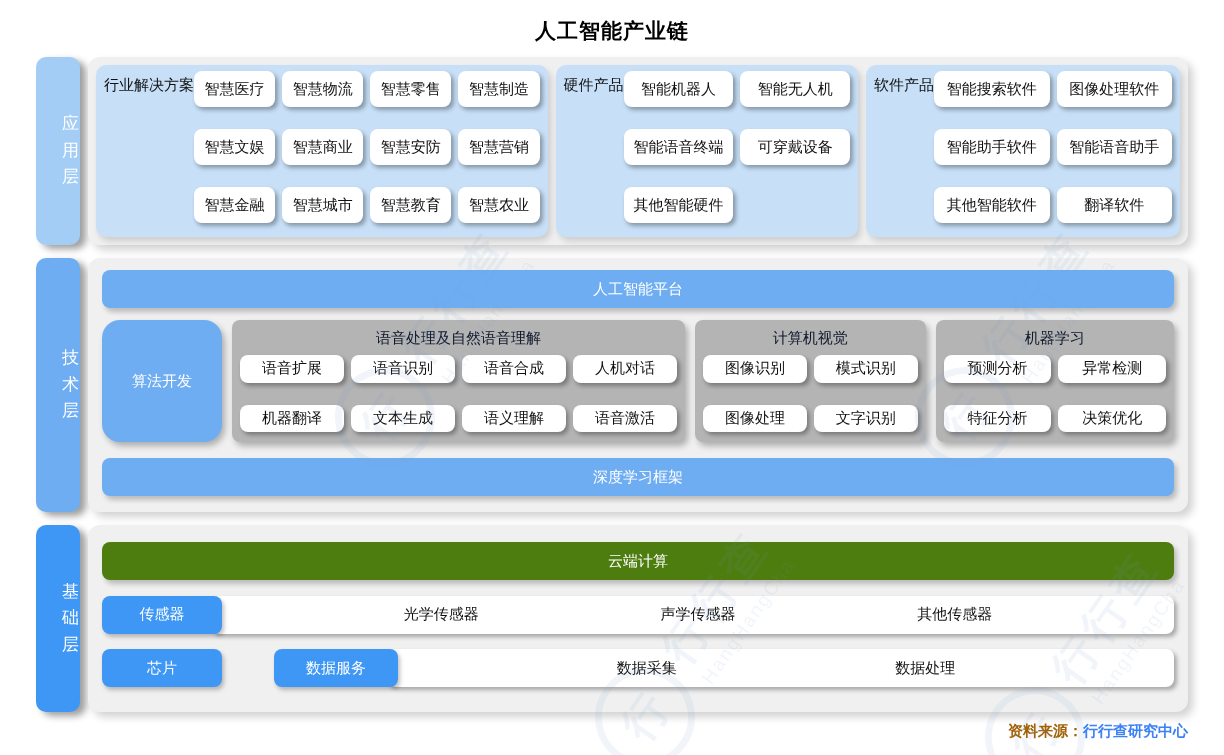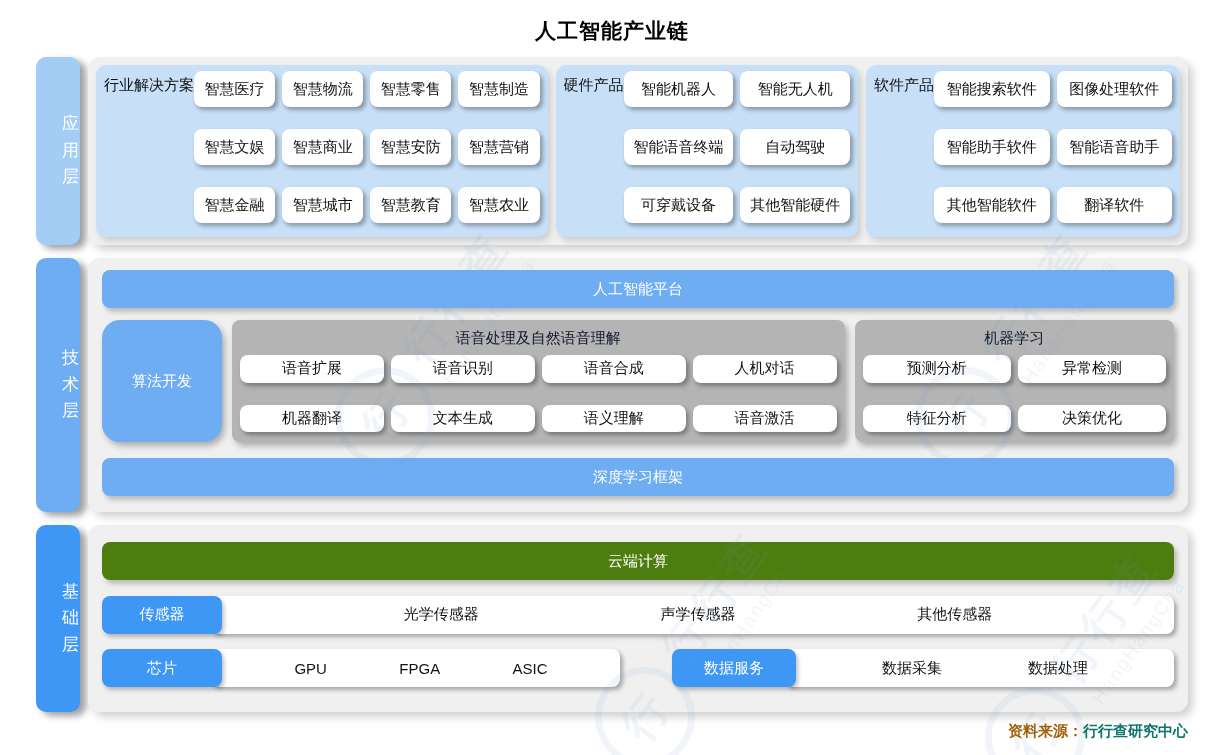--- a/index.html
+++ b/index.html
@@ -91,21 +91,21 @@
     position:relative; z-index:1;
   }
   .wbar-sensor { flex:1; }
   .wbar-chip { width:398px; }
   .wbar-data { flex:1; }
   .wbar span { white-space:nowrap; }
 
   
   .source { position:absolute; top:722px; right:36px; font-size:15px; font-weight:bold; }
   .source .pre { color:#a16207; }
-  .source .org { color:#0f766e; }
+  .source .org { color:#3b82f6; }
 
   
   .wm {
     position:absolute; display:flex; align-items:center; gap:14px;
     color:#6d9ccc; opacity:0.09; transform:rotate(-55deg);
     pointer-events:none; z-index:6;
   }
   .wm-ring {
     width:86px; height:86px; border:7px solid currentColor; border-radius:50%;
     display:flex; align-items:center; justify-content:center;
@@ -145,21 +145,20 @@
           <div class="cell">智慧农业</div>
         </div>
       </div>
 
       <div class="bluepanel" style="flex:300">
         <div class="ptitle">硬件产品</div>
         <div class="grid cols2">
           <div class="cell">智能机器人</div>
           <div class="cell">智能无人机</div>
           <div class="cell">智能语音终端</div>
-          <div class="cell">自动驾驶</div>
           <div class="cell">可穿戴设备</div>
           <div class="cell">其他智能硬件</div>
         </div>
       </div>
 
       <div class="bluepanel" style="flex:312">
         <div class="ptitle">软件产品</div>
         <div class="grid cols2">
           <div class="cell">智能搜索软件</div>
           <div class="cell">图像处理软件</div>
@@ -191,20 +190,29 @@
             <div class="cell">语音识别</div>
             <div class="cell">语音合成</div>
             <div class="cell">人机对话</div>
             <div class="cell">机器翻译</div>
             <div class="cell">文本生成</div>
             <div class="cell">语义理解</div>
             <div class="cell">语音激活</div>
           </div>
         </div>
 
+        <div class="graypanel" style="flex:226">
+          <div class="ptitle">计算机视觉</div>
+          <div class="grid cols2">
+            <div class="cell">图像识别</div>
+            <div class="cell">模式识别</div>
+            <div class="cell">图像处理</div>
+            <div class="cell">文字识别</div>
+          </div>
+        </div>
 
         <div class="graypanel" style="flex:234">
           <div class="ptitle">机器学习</div>
           <div class="grid cols2">
             <div class="cell">预测分析</div>
             <div class="cell">异常检测</div>
             <div class="cell">特征分析</div>
             <div class="cell">决策优化</div>
           </div>
         </div>
@@ -227,25 +235,20 @@
         <div class="blabel">传感器</div>
         <div class="wbar wbar-sensor">
           <span>光学传感器</span>
           <span>声学传感器</span>
           <span>其他传感器</span>
         </div>
       </div>
 
       <div class="found-row">
         <div class="blabel">芯片</div>
-        <div class="wbar wbar-chip">
-          <span>GPU</span>
-          <span>FPGA</span>
-          <span>ASIC</span>
-        </div>
         <div class="blabel blabel-data">数据服务</div>
         <div class="wbar wbar-data">
           <span>数据采集</span>
           <span>数据处理</span>
         </div>
       </div>
 
     </div>
   </div>
 

